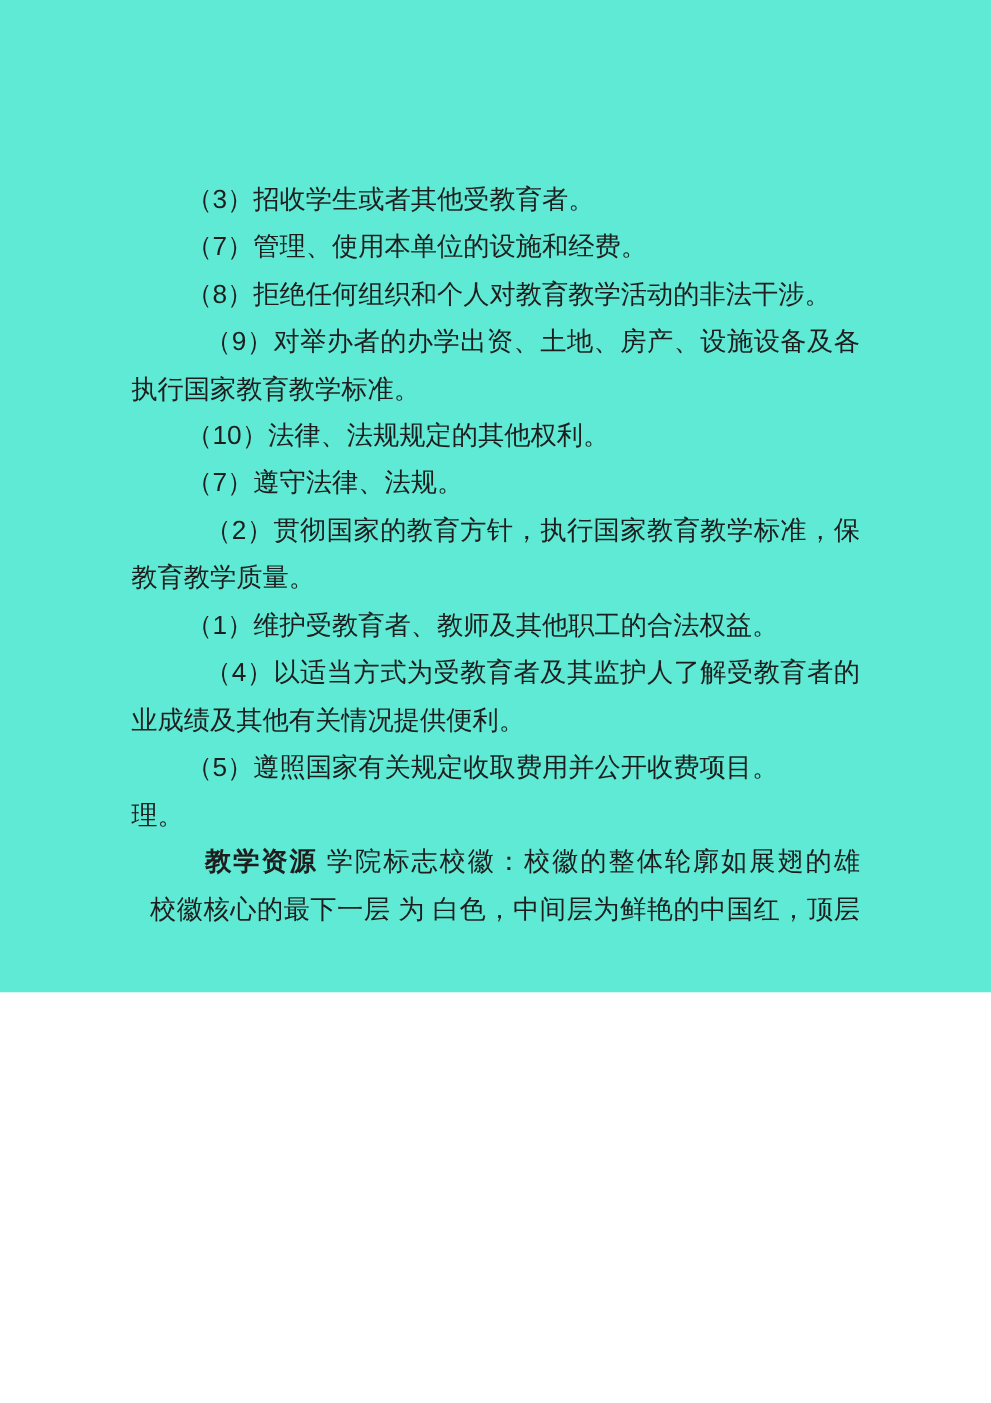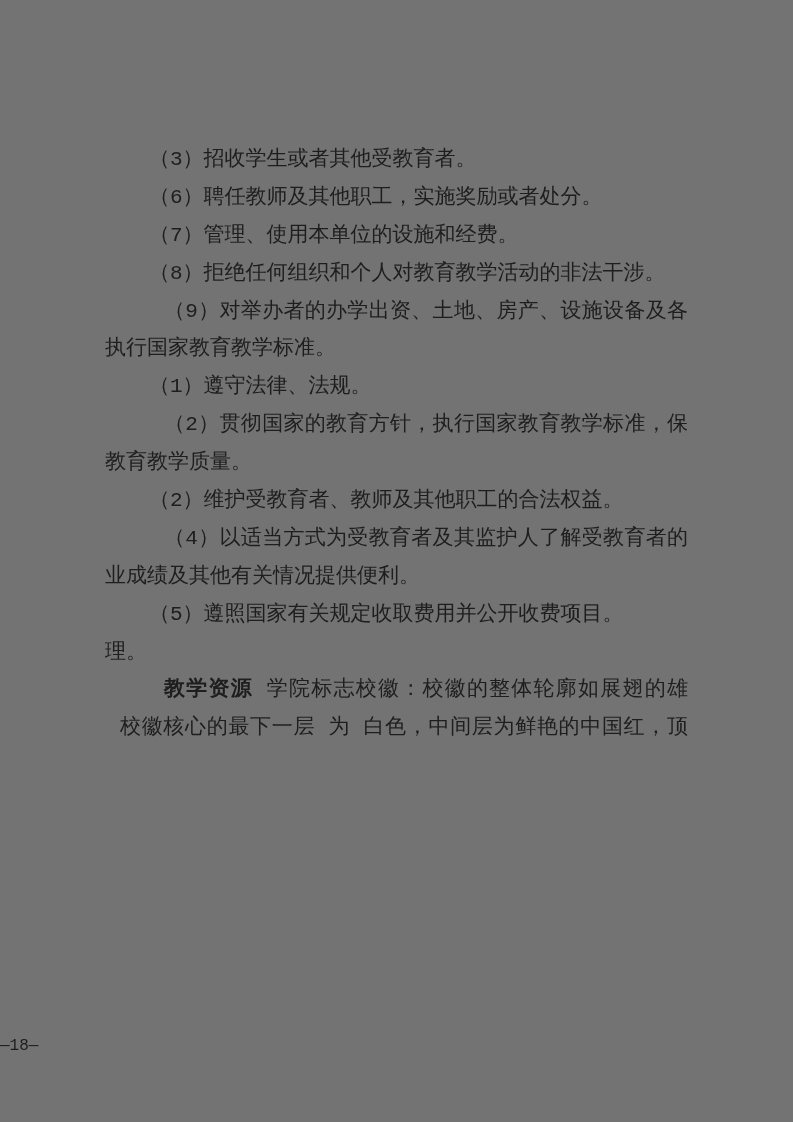--- a/index.html
+++ b/index.html
@@ -3,24 +3,24 @@
 <meta charset="utf-8">
 <style>
   html, body {
     margin: 0;
     padding: 0;
     background: #ffffff;
   }
   .sheet {
     position: relative;
     width: 793px;
-    height: 1122px;
-    background: #737373;
+    height: 794px;
+    background: #5eead4;
     overflow: hidden;
-    font-family: Liberation Mono, monospace;
+    font-family: Liberation Sans, sans-serif;
     color: #1e1e1e;
   }
   .text-block {
     position: absolute;
     left: 105px;
     top: 141px;
     width: 583px;
     font-size: 21px;
     line-height: 37.9px;
   }
@@ -51,29 +51,29 @@
     line-height: 26px;
     color: #1e1e1e;
   }
 </style>
 </head>
 <body>
 
 <div class="sheet">
   <main class="text-block">
       <div class="line indent">（3）招收学生或者其他受教育者。</div>
-      <div class="line indent">（6）聘任教师及其他职工，实施奖励或者处分。</div>
       <div class="line indent">（7）管理、使用本单位的设施和经费。</div>
       <div class="line indent">（8）拒绝任何组织和个人对教育教学活动的非法干涉。</div>
       <div class="line indent fill">（9）对举办者的办学出资、土地、房产、设施设备及各类</div>
       <div class="line">执行国家教育教学标准。</div>
-      <div class="line indent">（1）遵守法律、法规。</div>
+      <div class="line indent">（10）法律、法规规定的其他权利。</div>
+      <div class="line indent">（7）遵守法律、法规。</div>
       <div class="line indent fill">（2）贯彻国家的教育方针，执行国家教育教学标准，保证</div>
       <div class="line">教育教学质量。</div>
-      <div class="line indent">（2）维护受教育者、教师及其他职工的合法权益。</div>
+      <div class="line indent">（1）维护受教育者、教师及其他职工的合法权益。</div>
       <div class="line indent fill">（4）以适当方式为受教育者及其监护人了解受教育者的学</div>
       <div class="line">业成绩及其他有关情况提供便利。</div>
       <div class="line indent">（5）遵照国家有关规定收取费用并公开收费项目。</div>
       <div class="line">理。</div>
       <div class="line indent fill"><span class="bold">教学资源</span> 学院标志校徽：校徽的整体轮廓如展翅的雄鹰，</div>
       <div class="line fill">校徽核心的最下一层 为 白色，中间层为鲜艳的中国红，顶层</div>
     </main>
   <footer class="page-number">—18—</footer>
 </div>
 

